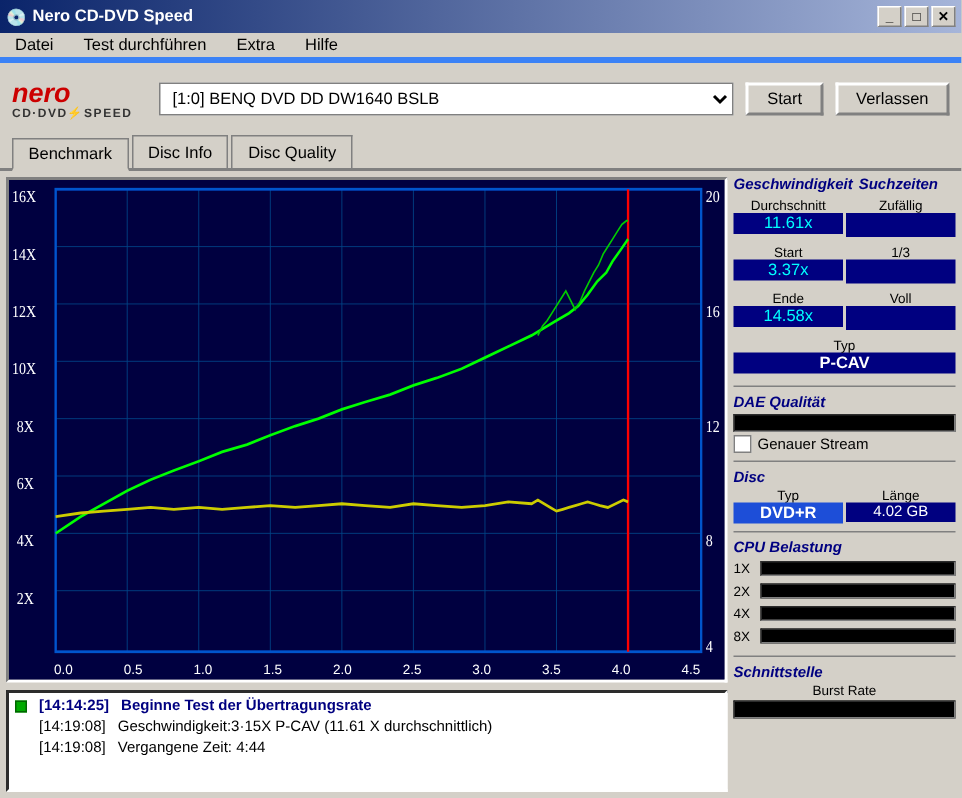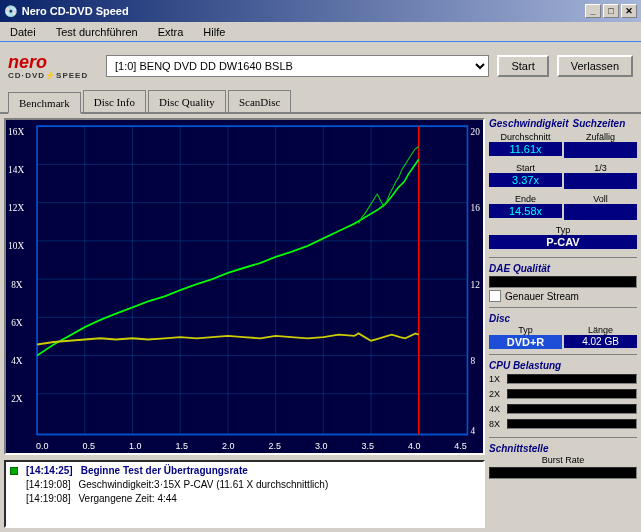--- a/index.html
+++ b/index.html
@@ -38,21 +38,21 @@
     }
 
     
     .menubar {
       background: #d4d0c8;
       height: 20px;
       display: flex;
       align-items: center;
       padding: 0 4px;
       gap: 8px;
-      border-bottom: 1px solid #3b82f6;
+      border-bottom: 4px solid #3b82f6;
     }
     .menubar-item {
       padding: 2px 6px;
       cursor: pointer;
       font-size: 11px;
     }
 
     
     .main-content {
       display: flex;
@@ -109,21 +109,20 @@
     }
 
     
     .tab-bar {
       background: #d4d0c8;
       height: 24px;
       display: flex;
       align-items: flex-end;
       padding: 0 8px;
       border-bottom: 2px solid #808080;
-      font-family: Liberation Serif, serif;
     }
     .tab {
       height: 22px;
       padding: 0 10px;
       border: 1px solid #808080;
       border-bottom: none;
       background: #d4d0c8;
       cursor: pointer;
       display: flex;
       align-items: center;
@@ -320,21 +319,20 @@
       <option>[1:0]  BENQ DVD DD DW1640 BSLB</option>
     </select>
     <button class="drive-btn">Start</button>
     <button class="drive-btn">Verlassen</button>
   </div>
 
   <div class="tab-bar">
     <div class="tab active">Benchmark</div>
     <div class="tab">Disc Info</div>
     <div class="tab">Disc Quality</div>
-    <div class="tab">ScanDisc</div>
   </div>
 
   <div class="chart-info-area">
 
     <div style="flex:1; display:flex; flex-direction:column; gap:3px;">
       <div class="chart-outer">
         <div class="chart-canvas" style="height: 270px; position:relative;">
 
           <svg class="chart-svg" viewBox="0 0 460 270" preserveAspectRatio="none">
 

